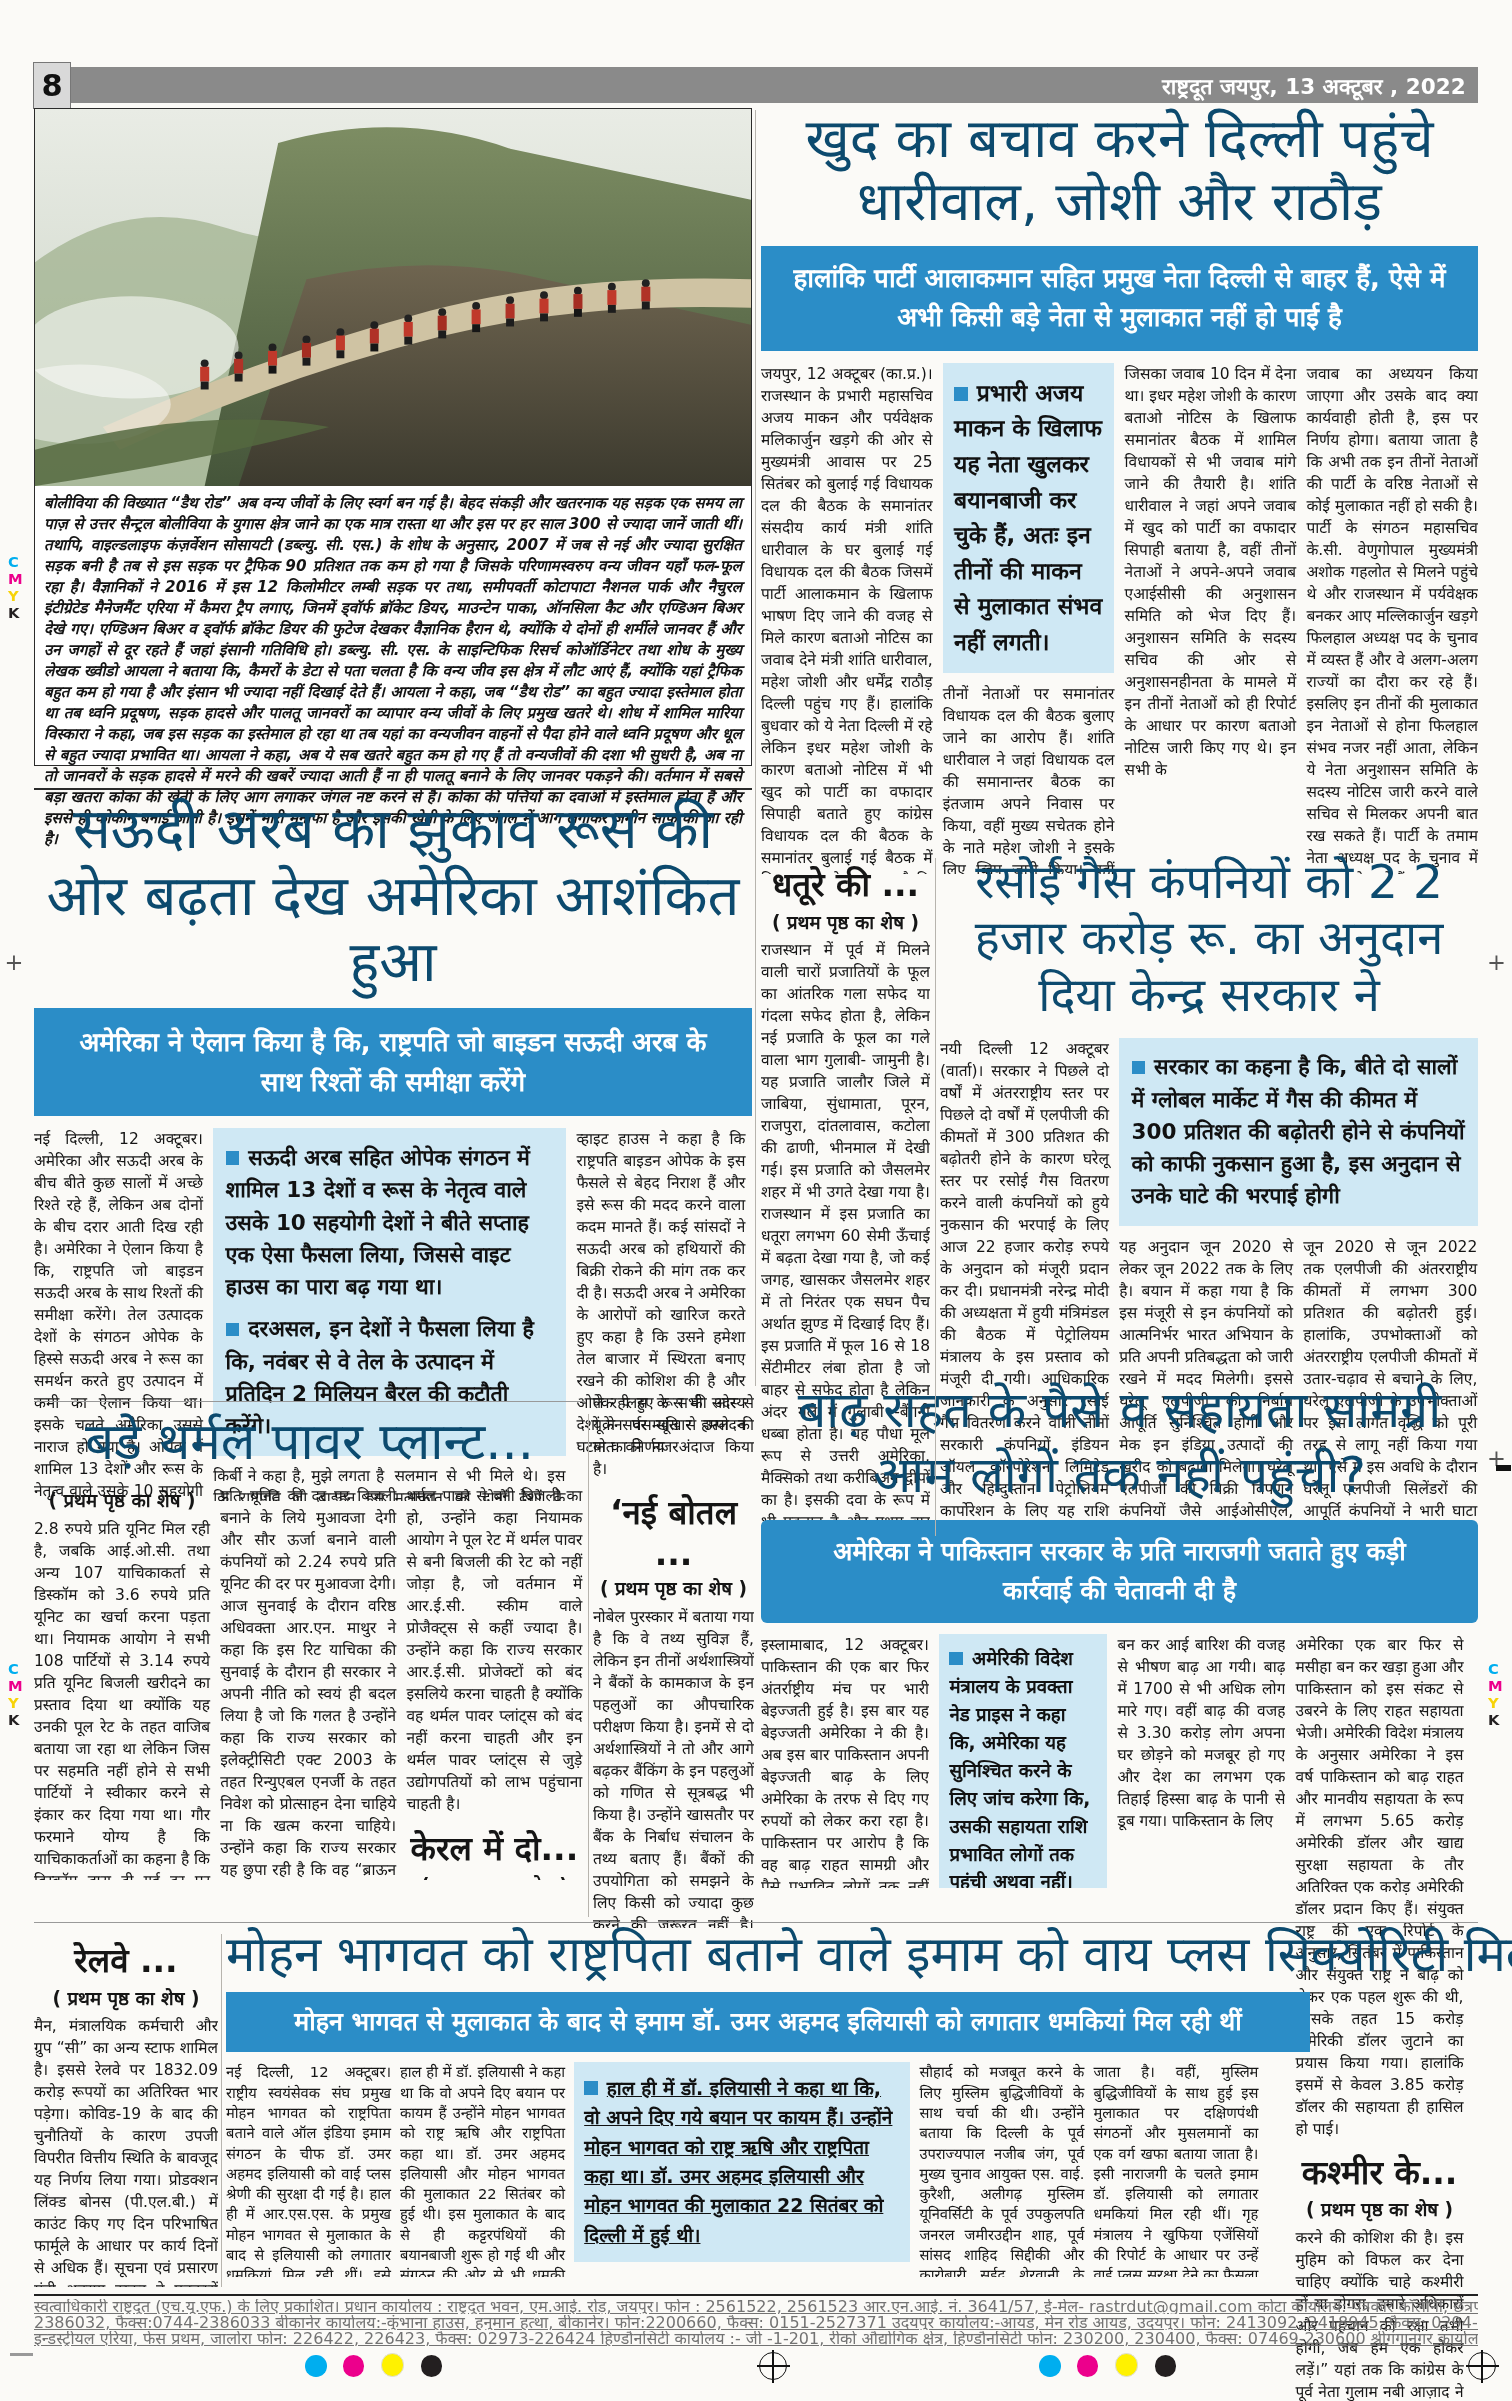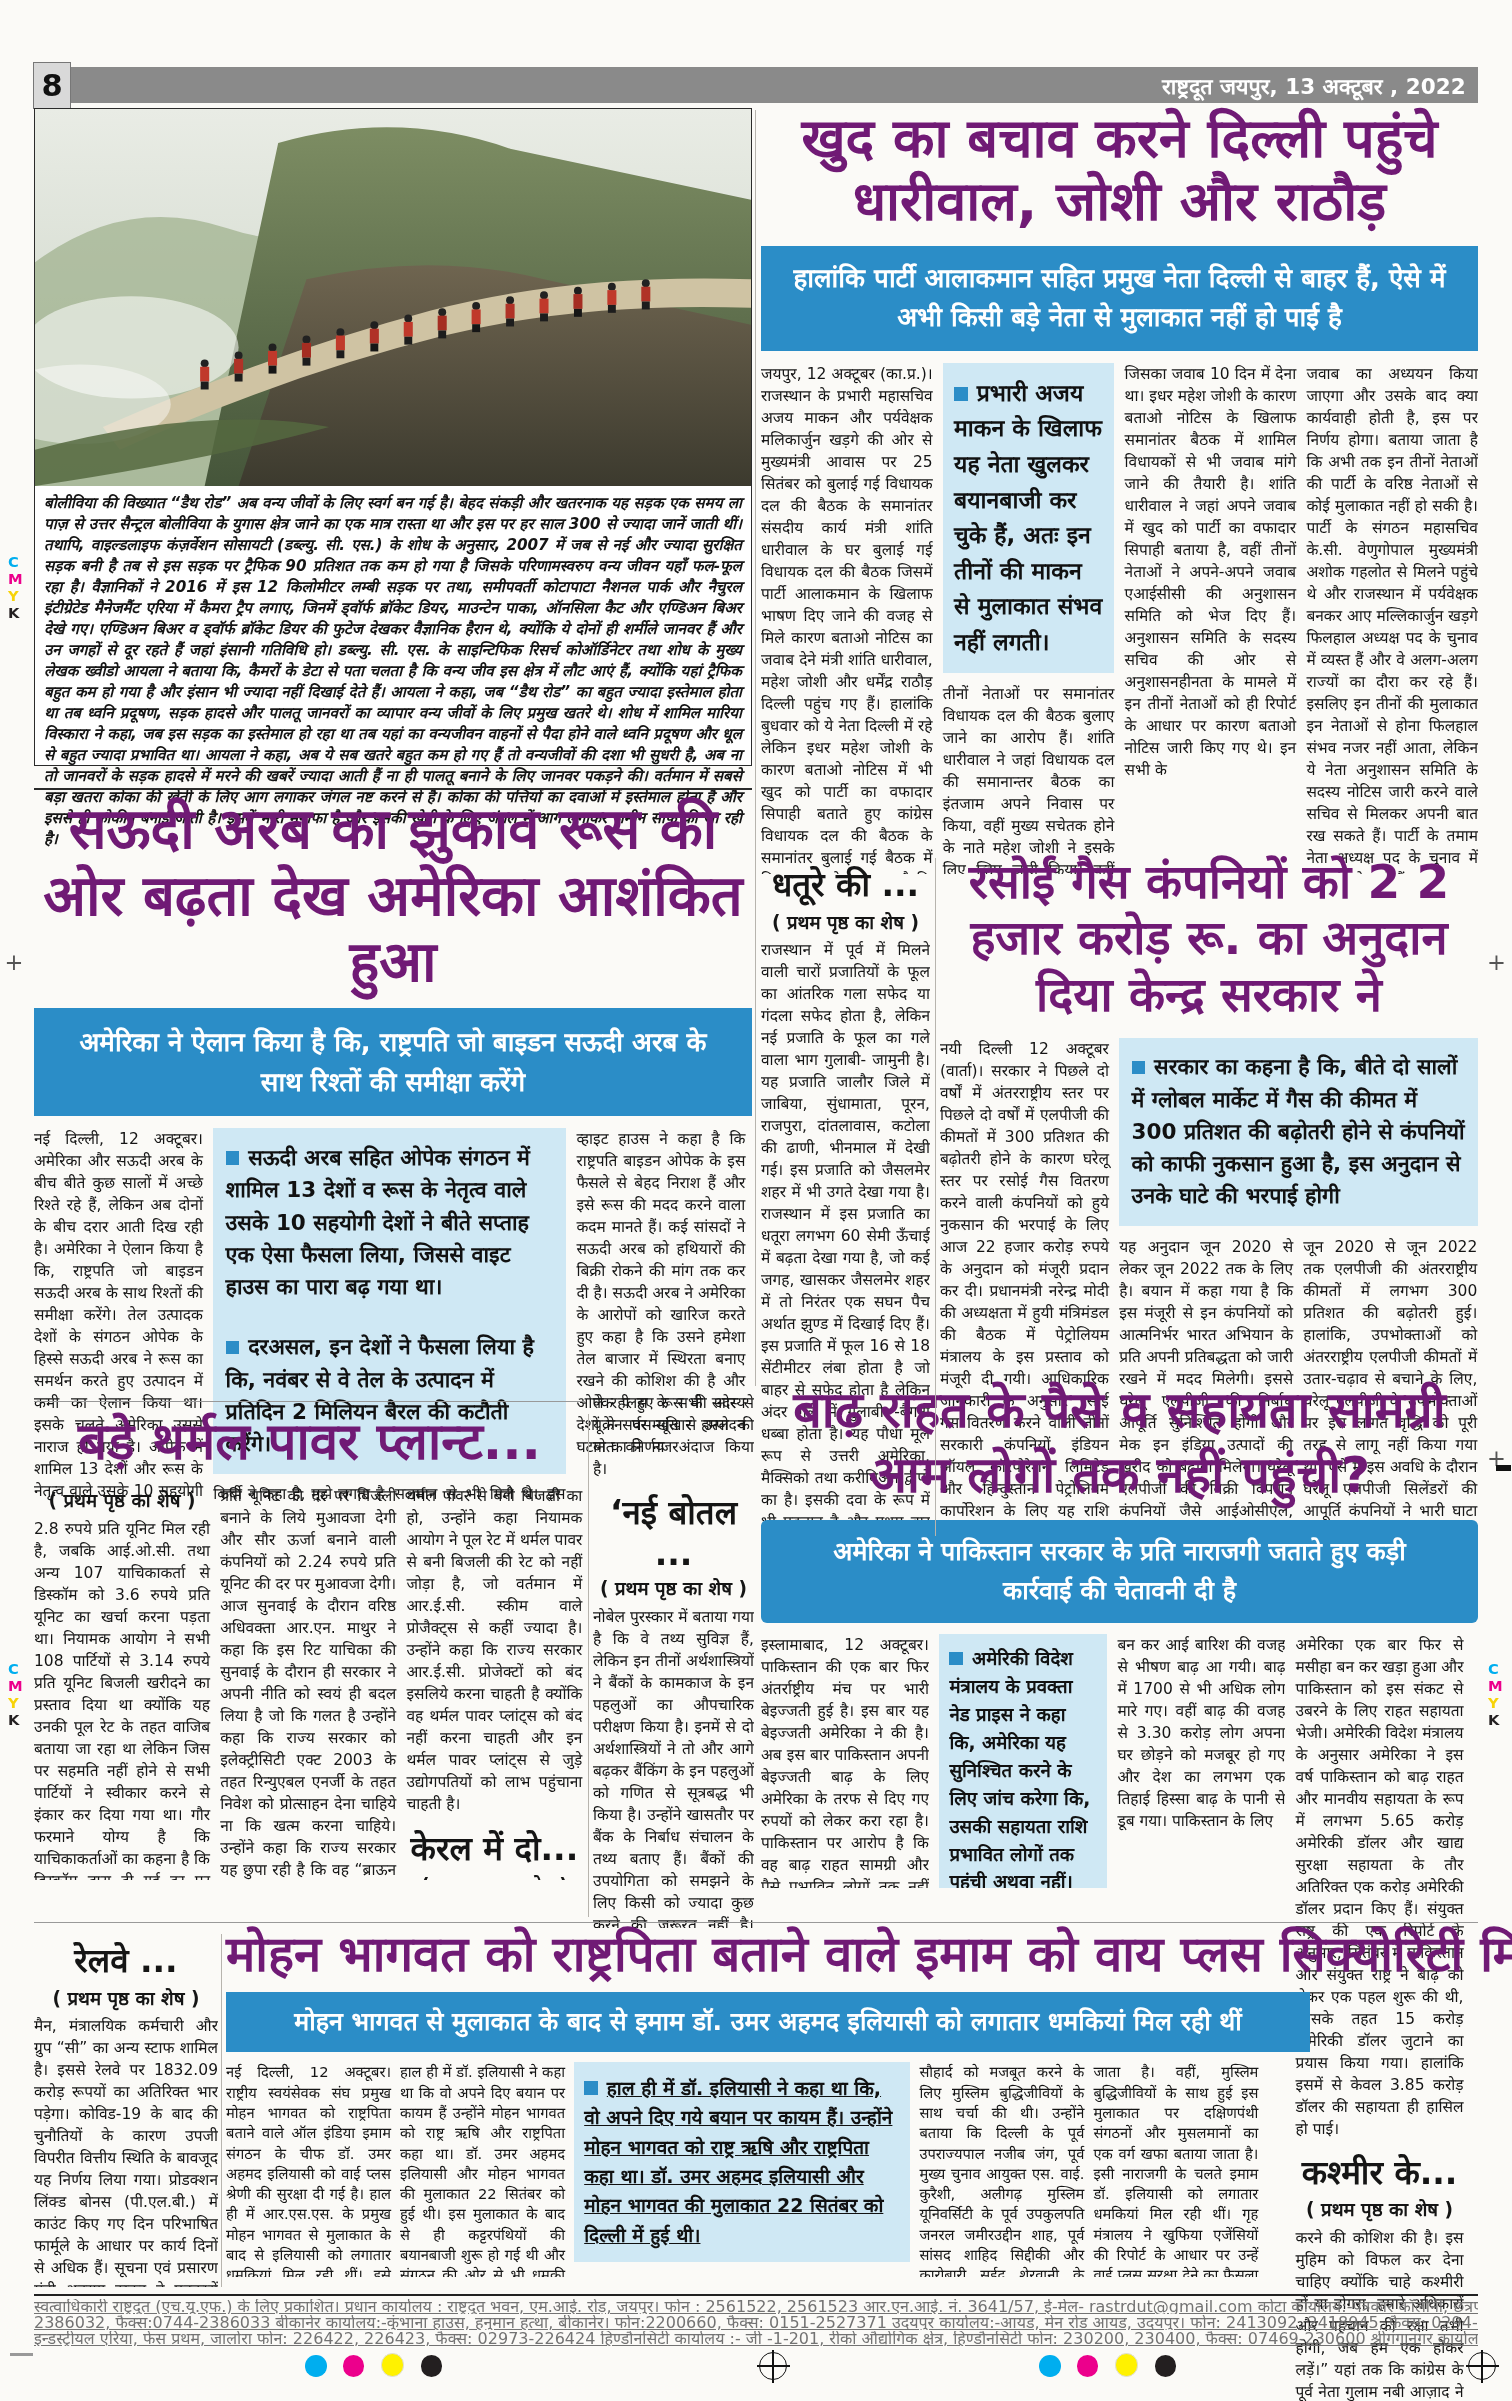--- a/index.html
+++ b/index.html
@@ -11,21 +11,21 @@
   #hdr-pageno{left:33px;top:62px;width:36px;height:45px;background:#d9d9d9;border:0.6px solid #777;
       display:flex;align-items:center;justify-content:center;font-size:30.5px;font-weight:bold;color:#111;}
   #hdr-masthead{color:#fff;font-size:21.5px;font-weight:bold;padding-right:12.4px;}
   
   .kick{font-size:18.6px;font-weight:bold;text-align:center;margin:2.3px 0 5.6px 0;}
   .col{font-size:15.5px;line-height:22px;text-align:justify;}
   .subhead-bar{background:#2b8dc7;color:#fff;font-weight:bold;text-align:center;}
   .hl-box{background:#cfe8f4;}
   .hl-box .bullet{display:inline-block;width:13.6px;height:13.6px;background:#2b8dc7;margin-right:9px;}
   .hl-text{font-weight:bold;color:#111;}
-  .story-head{font-weight:700;text-align:center;color:#701a75;}
+  .story-head{font-weight:400;text-align:center;color:#0c4a6e;}
   .sub-story-head{font-size:33px;font-weight:800;text-align:center;margin:3.4px 0 1.1px 0;}
   .vrule{width:1.1px;background:#b7b4ae;}
   .hrule{height:1.7px;background:#2a2a2a;}
   
   #photo-mod{left:34px;top:108px;width:718px;height:658px;border:1.7px solid #2b2b2b;box-sizing:border-box;background:#fff;}
   #photo-art{width:100%;height:377px;display:block;}
   #photo-cap{padding:6.8px 9px;font-size:15.2px;line-height:21px;font-weight:700;text-align:justify;font-style:italic;}
   
   #ftr-rule{left:34px;top:2294px;width:1444px;height:1.7px;background:#222;}
   .ftr-line{left:34px;width:1444px;font-size:16px;line-height:15.2px;color:#737373;white-space:nowrap;overflow:hidden;text-decoration:underline;}
@@ -164,21 +164,21 @@
   </div>
 
   <div class="abs" style="left:34px;top:788px;width:718px;">
     <div class="hrule" style="margin-bottom:6.8px;"></div>
     <div class="story-head" style="font-size:56px;line-height:1.18;">सऊदी अरब का झुकाव रूस की ओर बढ़ता देख अमेरिका आशंकित हुआ</div>
     <div class="subhead-bar" style="margin-top:13.6px;padding:13.6px 34px;font-size:26px;line-height:1.55;">अमेरिका ने ऐलान किया है कि, राष्ट्रपति जो बाइडन सऊदी अरब के साथ रिश्तों की समीक्षा करेंगे</div>
     <div style="display:flex;gap:10.2px;margin-top:12.4px;height:373px;overflow:hidden;">
       <div class="col" style="width:169px;">नई दिल्ली, 12 अक्टूबर। अमेरिका और सऊदी अरब के बीच बीते कुछ सालों में अच्छे रिश्ते रहे हैं, लेकिन अब दोनों के बीच दरार आती दिख रही है। अमेरिका ने ऐलान किया है कि, राष्ट्रपति जो बाइडन सऊदी अरब के साथ रिश्तों की समीक्षा करेंगे। तेल उत्पादक देशों के संगठन ओपेक के हिस्से सऊदी अरब ने रूस का समर्थन करते हुए उत्पादन में कमी का ऐलान किया था। इसके चलते अमेरिका उससे नाराज हो गया है। ओपेक में शामिल 13 देशों और रूस के नेतृत्व वाले उसके 10 सहयोगी देशों ने बीते सप्ताह अपने एक फैसले से वाइट हाउस का पारा बढ़ा दिया था। दरअसल इन देशों ने फैसला लिया था कि नवंबर से वे तेल के उत्पादन में प्रतिदिन 2 मिलियन बैरल की कमी करेंगे। इससे दुनिया भर में कच्चे तेल की कीमतों में तेजी आने की आशंका जताई जा रही है। अब अमेरिका के नेशनल सिक्योरिटी काउंसिल के प्रवक्ता जॉन</div>
       <div style="width:353px;">
         <div class="hl-box" style="padding:13.6px 12.4px;margin-bottom:9px;">
-          <div style="margin-bottom:28px;"><span class="bullet"></span><span class="hl-text" style="font-size:21.5px;line-height:1.5;">सऊदी अरब सहित ओपेक संगठन में शामिल 13 देशों व रूस के नेतृत्व वाले उसके 10 सहयोगी देशों ने बीते सप्ताह एक ऐसा फैसला लिया, जिससे वाइट हाउस का पारा बढ़ गया था।</span></div>
+          <div style="margin-bottom:10px;"><span class="bullet"></span><span class="hl-text" style="font-size:21.5px;line-height:1.5;">सऊदी अरब सहित ओपेक संगठन में शामिल 13 देशों व रूस के नेतृत्व वाले उसके 10 सहयोगी देशों ने बीते सप्ताह एक ऐसा फैसला लिया, जिससे वाइट हाउस का पारा बढ़ गया था।</span></div>
           <div><span class="bullet"></span><span class="hl-text" style="font-size:21.5px;line-height:1.5;">दरअसल, इन देशों ने फैसला लिया है कि, नवंबर से वे तेल के उत्पादन में प्रतिदिन 2 मिलियन बैरल की कटौती करेंगे।</span></div>
         </div>
         <div style="display:flex;gap:10.2px;">
           <div class="col" style="width:171px;">किर्बी ने कहा है, मुझे लगता है कि राष्ट्रपति जो बाइडन इस बात को लेकर एकदम स्पष्ट हैं कि सऊदी अरब के साथ अपने रिश्तों की एक बार समीक्षा करनी होगी। किर्बी ने कहा कि निश्चित तौर पर ओपेक देशों के फैसले के चलते यह स्थिति पैदा हुई है। सऊदी अरब के रूस के साथ जाने से अमेरिका को बड़ा झटका लगा है, जो उसे अब तक अपने पाले में मानकर चल रहा था। जो बाइडन ने इसी साल जुलाई में सऊदी अरब का दौरान किया था। इस दौरान वह क्राउन प्रिंस मोहम्म्द बिन</div>
           <div class="col" style="width:171px;">सलमान से भी मिले थे। इस मुलाकात को दोनों देशों के रिश्तों में नई शुरुआत के तौर पर देखा जा रहा था, लेकिन ओपेक के ताजा फैसले ने इन उम्मीदों पर पानी फेर दिया है। अमेरिका की राजनीति के लिहाज से भी यह बाइडन के लिए झटके जैसा है। अमेरिका में नवंबर में मध्यावधि चुनाव होने हैं और इससे पहले महंगाई और बेरोजगारी को लेकर पहले ही विपक्ष की ओर से मुद्दा बनाया जा रहा है। वहीं अमेरिका की नाराजगी के बीच सऊदी अरब ने सफाई भी दी है। ओपेक के फैसले को लेकर सऊदी अरब ने कहा कि यह निर्णय पूरी तरह आर्थिक आधार पर लिया गया है।</div>
         </div>
       </div>
       <div class="col" style="width:169px;">व्हाइट हाउस ने कहा है कि राष्ट्रपति बाइडन ओपेक के इस फैसले से बेहद निराश हैं और इसे रूस की मदद करने वाला कदम मानते हैं। कई सांसदों ने सऊदी अरब को हथियारों की बिक्री रोकने की मांग तक कर दी है। सऊदी अरब ने अमेरिका के आरोपों को खारिज करते हुए कहा है कि उसने हमेशा तेल बाजार में स्थिरता बनाए रखने की कोशिश की है और ओपेक प्लस के सभी सदस्य देशों ने सर्वसम्मति से उत्पादन घटाने का निर्णय</div>
     </div>
   </div>

